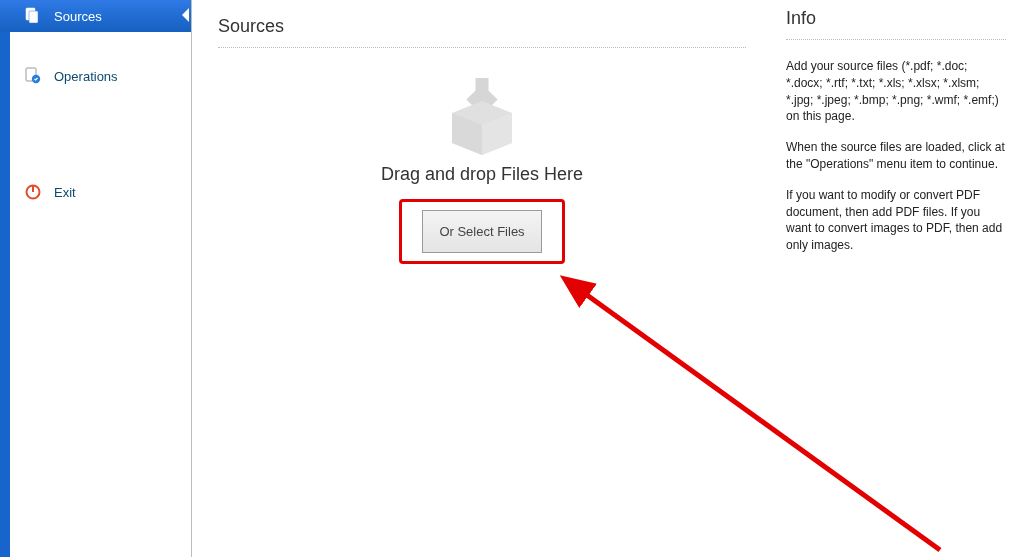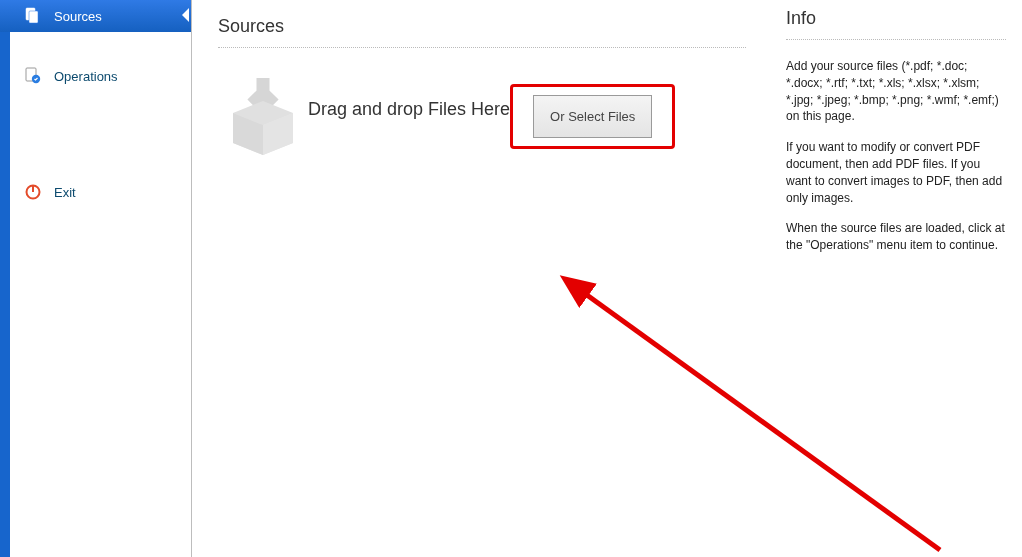--- a/index.html
+++ b/index.html
@@ -102,21 +102,21 @@
     .files-header {
       background: #ececec;
       padding: 7px 10px;
       font-size: 13px;
       color: #333;
       font-weight: bold;
     }
     .dropzone {
       margin-top: 20px;
       display: flex;
-      flex-direction: row;
+      flex-direction: column;
       align-items: center;
     }
     .dropzone-icon {
       width: 90px;
       height: 90px;
       margin-bottom: 6px;
     }
     .dropzone-label {
       font-size: 18px;
       color: #333;
@@ -234,22 +234,22 @@
       <button class="select-files-btn">Or Select Files</button>
     </div>
   </div>
 </div>
 
 <div class="info-panel">
   <h2>Info</h2>
   <div class="info-sep"></div>
   <div class="info-text">
     <p>Add your source files (*.pdf; *.doc; *.docx; *.rtf; *.txt; *.xls; *.xlsx; *.xlsm; *.jpg; *.jpeg; *.bmp; *.png; *.wmf; *.emf;) on this page.</p>
+    <p>When the source files are loaded, click at the "Operations" menu item to continue.</p>
     <p>If you want to modify or convert PDF document, then add PDF files. If you want to convert images to PDF, then add only images.</p>
-    <p>When the source files are loaded, click at the "Operations" menu item to continue.</p>
   </div>
 </div>
 
 <svg class="arrow-overlay" width="1022" height="557">
   <defs>
     <marker id="arrowhead" markerWidth="8" markerHeight="8" refX="2" refY="3" orient="auto">
       <polygon points="0 0, 7 3, 0 6" fill="#e30000"></polygon>
     </marker>
   </defs>
   <line x1="940" y1="550" x2="580" y2="290" stroke="#e30000" stroke-width="5" marker-end="url(#arrowhead)"></line>

